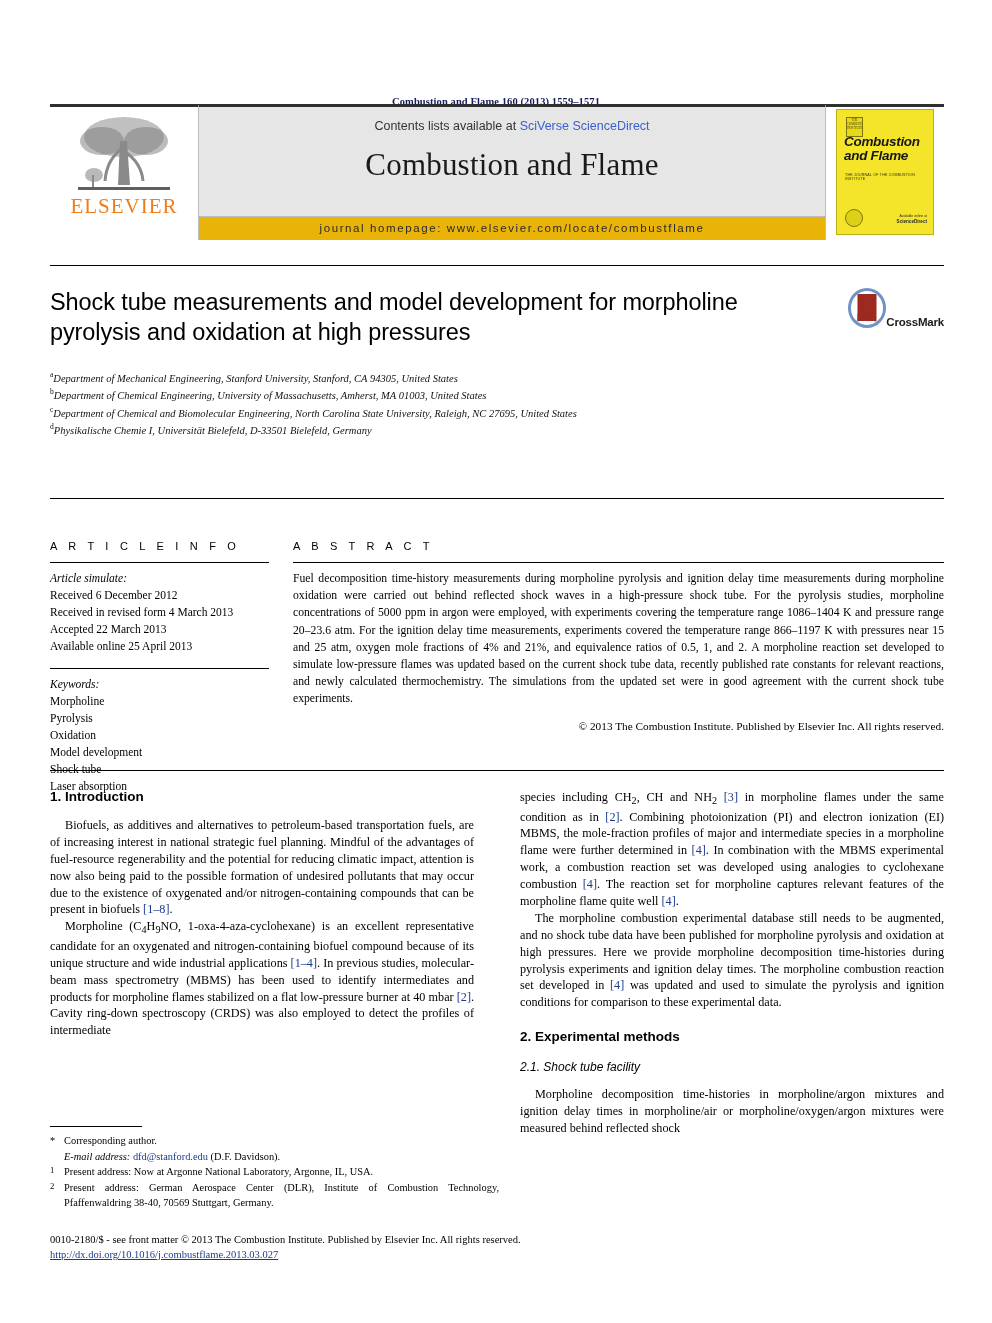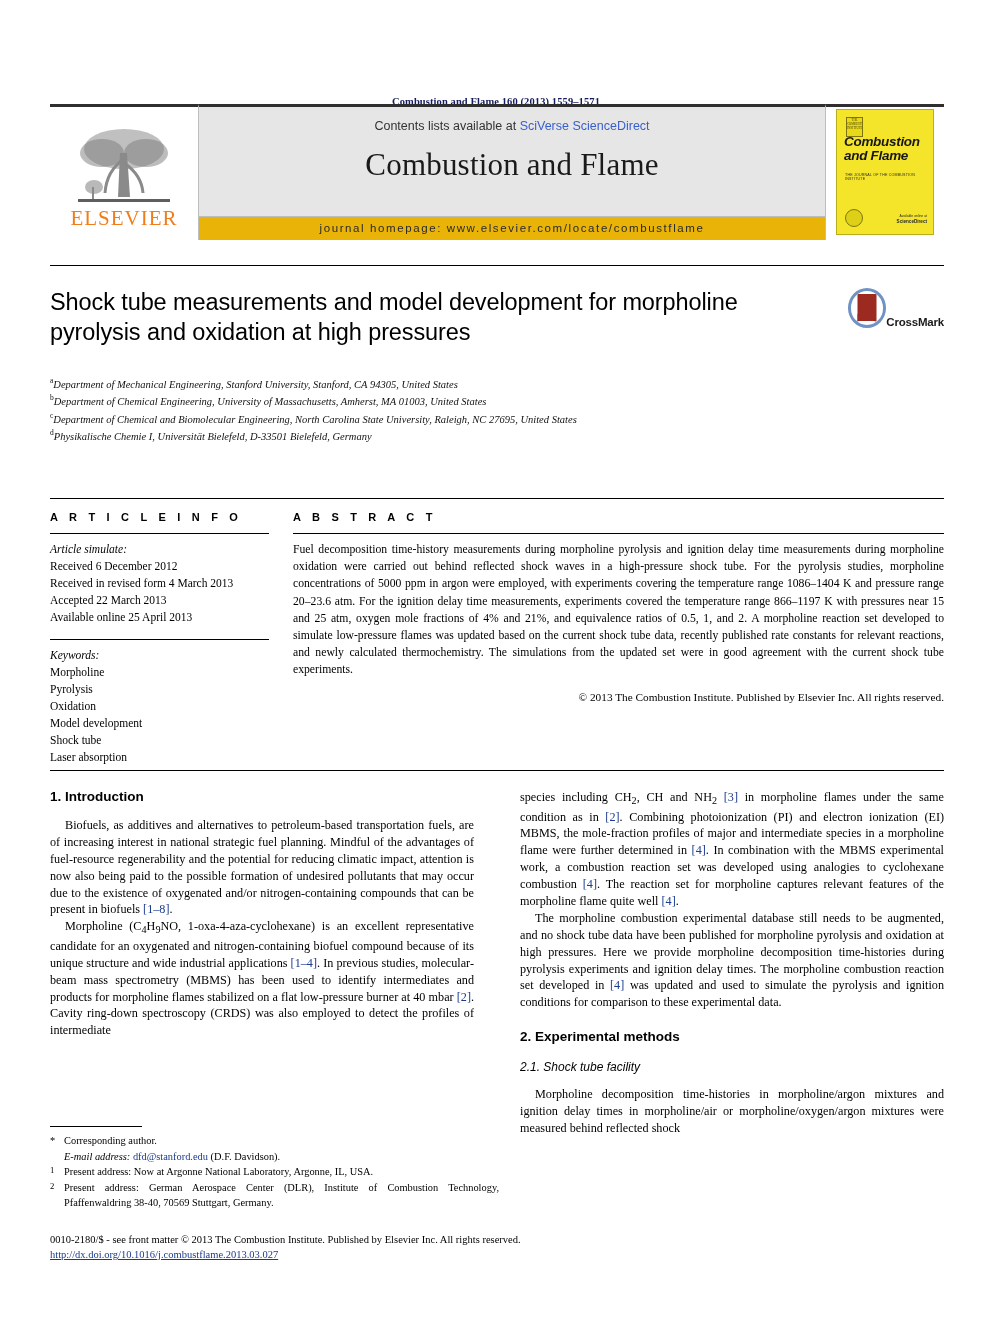--- a/index.html
+++ b/index.html
@@ -41,21 +41,21 @@
     height: 136px;
     display: flex;
     align-items: stretch;
   }
   .mast-left {
     width: 148px;
     border-top: 3px solid #2f2f2f;
     display: flex;
     flex-direction: column;
     align-items: center;
-    justify-content: center;
+    justify-content: flex-start;
     background: #fff;
     box-sizing: border-box;
     padding-top: 4px;
   }
   .elsevier-tree {
     width: 104px;
     height: 88px;
     display: block;
   }
   .elsevier-word {
@@ -249,21 +249,21 @@
   }
   .authors {
     font-family: "Liberation Sans", sans-serif;
     font-size: 15.5px;
     line-height: 1.38;
     margin-top: 16px;
     color: #0b0b52;
   }
   .authors sup { font-size: 9.5px; color: #0b0b52; }
   .affils {
-    margin-top: 28px;
+    margin-top: 22px;
     font-size: 10.5px;
     font-style: italic;
     line-height: 1.5;
     color: #111;
   }
   .affils sup { font-style: normal; font-size: 7.5px; }
 
   
   .info-abstract {
     position: absolute;
@@ -272,24 +272,25 @@
     right: 48px;
     border-top: 1px solid #000;
     display: flex;
     padding-top: 12px;
   }
   .col-info { width: 243px; padding-right: 24px; box-sizing: border-box; }
   .col-abstract { flex: 1; }
   .sec-head {
     font-family: "Liberation Sans", sans-serif;
     font-size: 11px;
-    font-weight: bold;
+    font-weight: normal;
     letter-spacing: 4.2px;
     color: #000;
     margin-bottom: 10px;
+    margin-top: 29px;
   }
   .rule { border-top: 1px solid #000; margin-bottom: 7px; }
   .info-group { font-size: 11.5px; line-height: 1.47; }
   .info-group .lbl { font-style: italic; }
   .kw-rule { border-top: 1px solid #000; margin: 14px 0 7px 0; }
   .abstract-body {
     font-size: 11.7px;
     line-height: 1.47;
     text-align: justify;
     color: #000;

